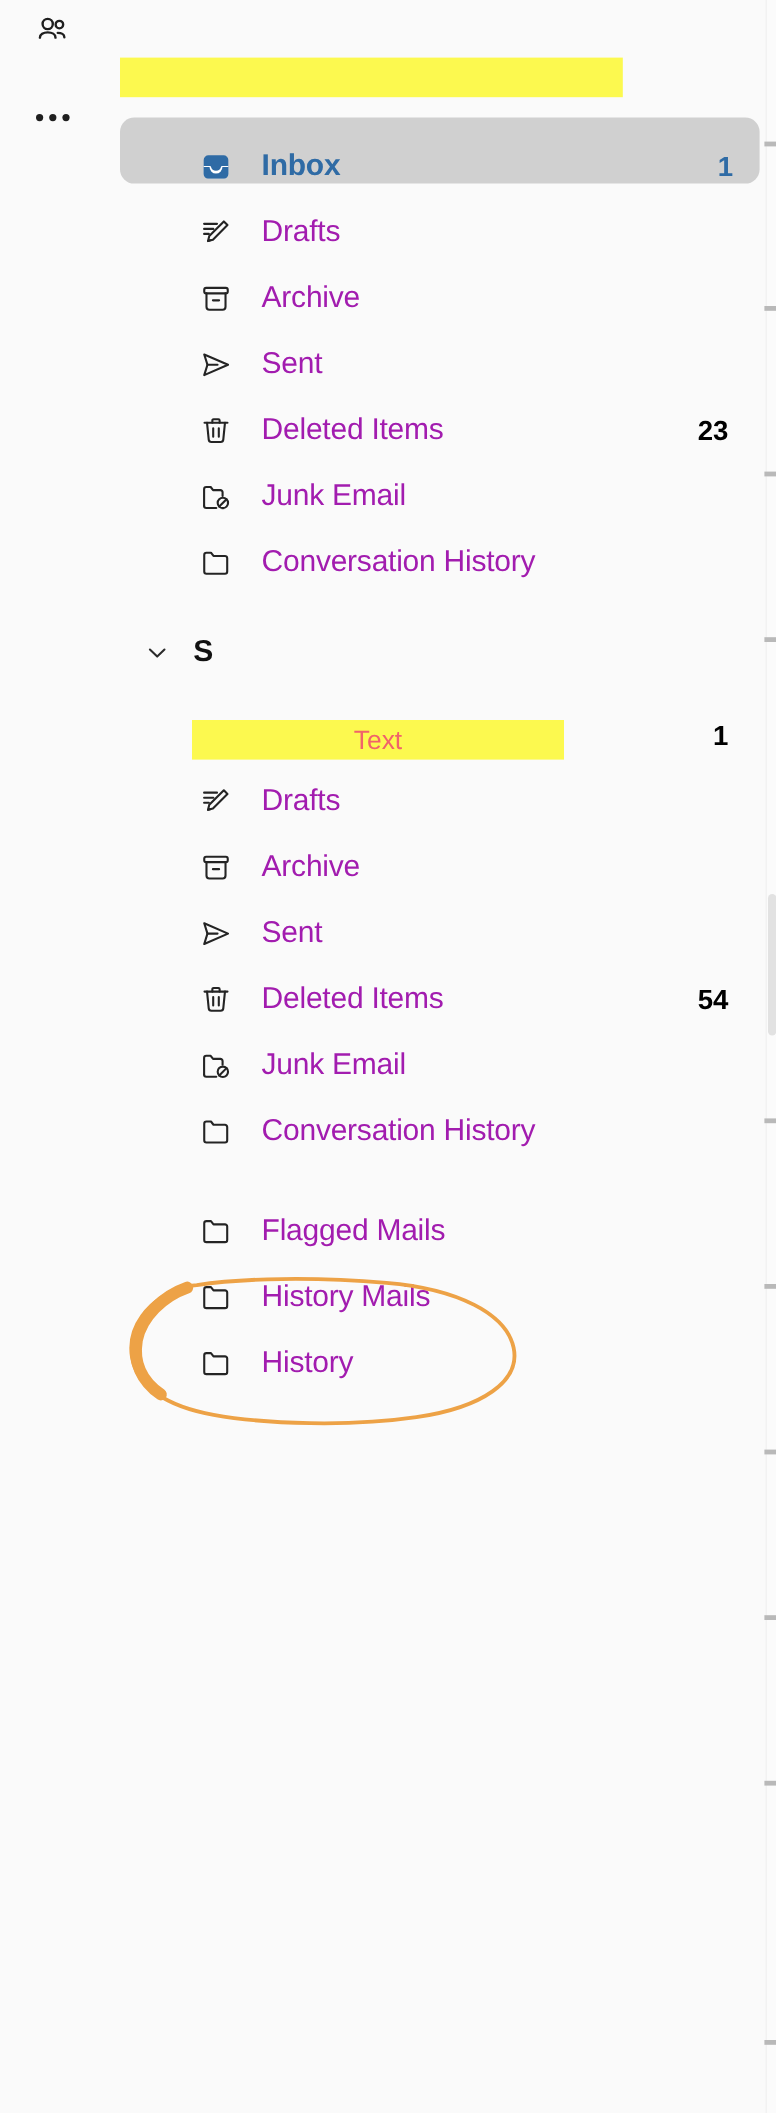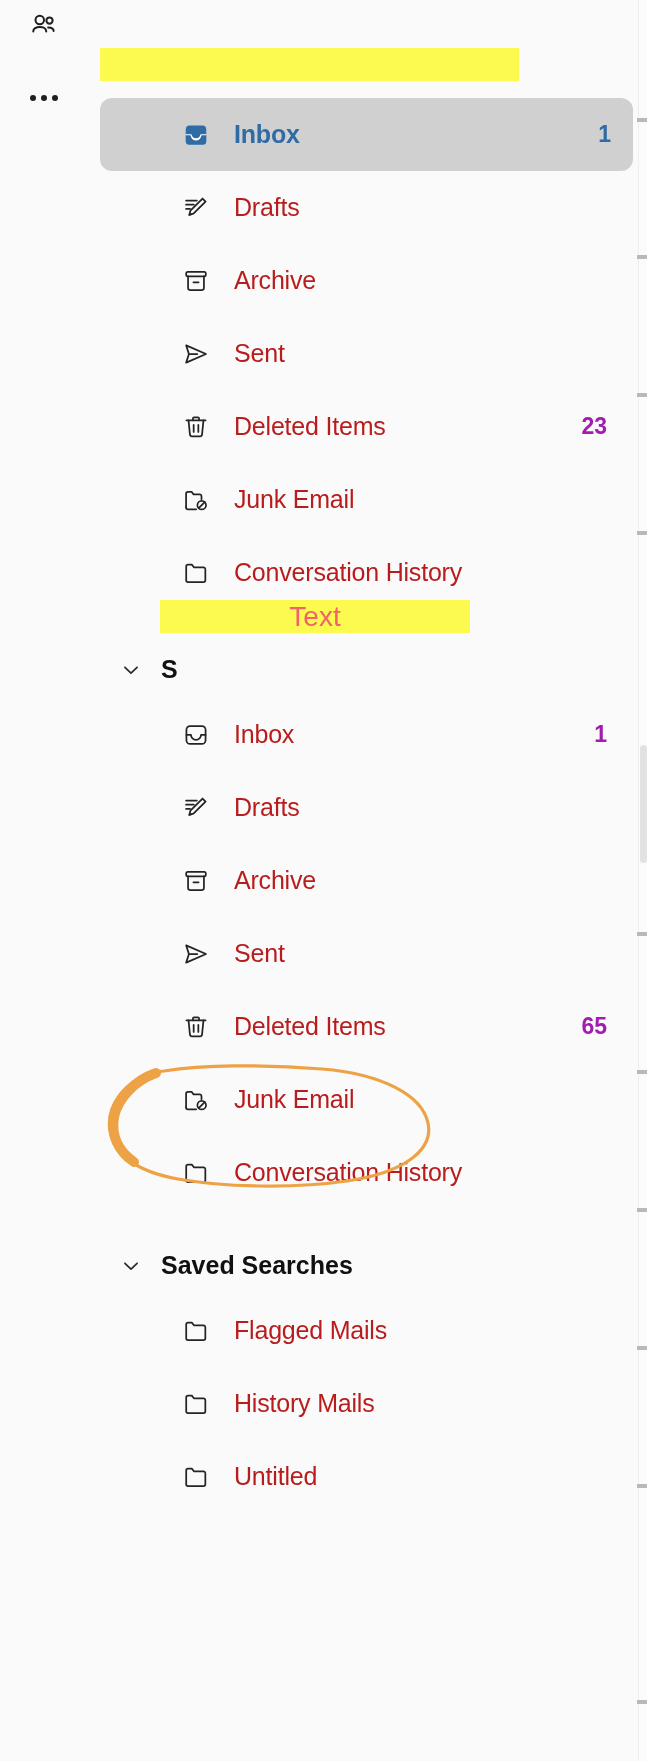--- a/index.html
+++ b/index.html
@@ -57,49 +57,48 @@
     position: absolute;
     left: 90px; top: 0;
     width: 549px;
     height: 1761px;
     background: #fafafa;
     overflow: hidden;
   }
 
   .row {
     position: relative;
-    height: 73px;
-    display: flex;
-    align-items: center;
+    height: 55px;
+    display: flex;
+    align-items: flex-end;
     box-sizing: border-box;
-    padding-left: 16px;
   }
 
   .row .ic {
     width: 40px;
     min-width: 40px;
     display: flex;
     align-items: center;
     justify-content: center;
     color: #242424;
     margin-left: 70px;
   }
   .row .label {
     font-size: 25px;
-    color: #b91c1c;
+    color: #a21caf;
     letter-spacing: -0.2px;
     margin-left: 18px;
     white-space: nowrap;
   }
   .row .count {
     margin-left: auto;
     margin-right: 32px;
     font-size: 23px;
     font-weight: bold;
-    color: #a21caf;
+    color: #000000;
   }
 
   
   .row.selected {
     background: #d0d0d0;
     border-radius: 12px;
     margin: 0 6px 0 10px;
     width: 533px;
   }
   .row.selected .ic { color: #2f6ba5; margin-left: 60px; }
@@ -145,21 +144,21 @@
     width: 419px;
     height: 33px;
   }
   .hl-mid {
     left: 160px;
     top: 600px;
     width: 310px;
     height: 33px;
   }
   .hl-mid .hl-text {
-    font-size: 28px;
+    font-size: 22px;
     color: #f1636a;
     font-family: "Liberation Sans", sans-serif;
   }
 
   
   .scribble {
     position: absolute;
     left: 92px;
     top: 1055px;
     width: 360px;
@@ -372,21 +371,21 @@
     <div class="row">
       <span class="ic">
         <svg width="28" height="28" viewBox="0 0 24 24" fill="none" stroke="#242424" stroke-width="1.5" stroke-linecap="round" stroke-linejoin="round">
           <path d="M3.8 6.3h16.4"></path>
           <path d="M9.4 6.3V4.6a.9.9 0 0 1 .9-.9h3.4a.9.9 0 0 1 .9.9v1.7"></path>
           <path d="M5.6 6.3l1.2 12a1.9 1.9 0 0 0 1.9 1.7h6.6a1.9 1.9 0 0 0 1.9-1.7l1.2-12"></path>
           <path d="M10 10.2v6M14 10.2v6"></path>
         </svg>
       </span>
       <span class="label">Deleted Items</span>
-      <span class="count">65</span>
+      <span class="count">54</span>
     </div>
 
     <div class="row">
       <span class="ic">
         <svg width="28" height="28" viewBox="0 0 24 24" fill="none" stroke="#242424" stroke-width="1.5" stroke-linecap="round" stroke-linejoin="round">
           <path d="M3.5 18.4V6.6a1.6 1.6 0 0 1 1.6-1.6h3.1l1.7 2.2h5.2a1.6 1.6 0 0 1 1.6 1.6v2.6"></path>
           <path d="M3.5 18.4a1.6 1.6 0 0 0 1.6 1.6h7.1"></path>
           <circle cx="16.9" cy="16.4" r="3.7"></circle>
           <path d="M14.3 19l5.2-5.2"></path>
         </svg>
@@ -400,28 +399,20 @@
         <svg width="28" height="28" viewBox="0 0 24 24" fill="none" stroke="#242424" stroke-width="1.5" stroke-linecap="round" stroke-linejoin="round">
           <path d="M3.6 18.2V6.4a1.6 1.6 0 0 1 1.6-1.6h3.2l1.8 2.3h8.2a1.6 1.6 0 0 1 1.6 1.6v9.5a1.6 1.6 0 0 1-1.6 1.6H5.2a1.6 1.6 0 0 1-1.6-1.6z"></path>
         </svg>
       </span>
       <span class="label">Conversation History</span>
       <span class="count"></span>
     </div>
 
     <div style="height:28px;"></div>
 
-    <div class="hdr">
-      <span class="chev">
-        <svg width="26" height="26" viewBox="0 0 24 24" fill="none" stroke="#2b2b2b" stroke-width="1.6" stroke-linecap="round" stroke-linejoin="round">
-          <path d="M6.4 9.5l5.6 5.4 5.6-5.4"></path>
-        </svg>
-      </span>
-      <span class="hdr-label">Saved Searches</span>
-    </div>
 
     <div class="row">
       <span class="ic">
         <svg width="28" height="28" viewBox="0 0 24 24" fill="none" stroke="#242424" stroke-width="1.5" stroke-linecap="round" stroke-linejoin="round">
           <path d="M3.6 18.2V6.4a1.6 1.6 0 0 1 1.6-1.6h3.2l1.8 2.3h8.2a1.6 1.6 0 0 1 1.6 1.6v9.5a1.6 1.6 0 0 1-1.6 1.6H5.2a1.6 1.6 0 0 1-1.6-1.6z"></path>
         </svg>
       </span>
       <span class="label">Flagged Mails</span>
     </div>
 
@@ -434,21 +425,21 @@
       </span>
       <span class="label">History Mails</span>
     </div>
 
     <div class="row">
       <span class="ic">
         <svg width="28" height="28" viewBox="0 0 24 24" fill="none" stroke="#242424" stroke-width="1.5" stroke-linecap="round" stroke-linejoin="round">
           <path d="M3.6 18.2V6.4a1.6 1.6 0 0 1 1.6-1.6h3.2l1.8 2.3h8.2a1.6 1.6 0 0 1 1.6 1.6v9.5a1.6 1.6 0 0 1-1.6 1.6H5.2a1.6 1.6 0 0 1-1.6-1.6z"></path>
         </svg>
       </span>
-      <span class="label">Untitled</span>
+      <span class="label">History</span>
     </div>
 
   </div>
 
   <div class="hl hl-top"></div>
   <div class="hl hl-mid">
     <span class="hl-text">Text</span>
   </div>
 
   <svg class="scribble" viewBox="0 0 360 150" fill="none">

